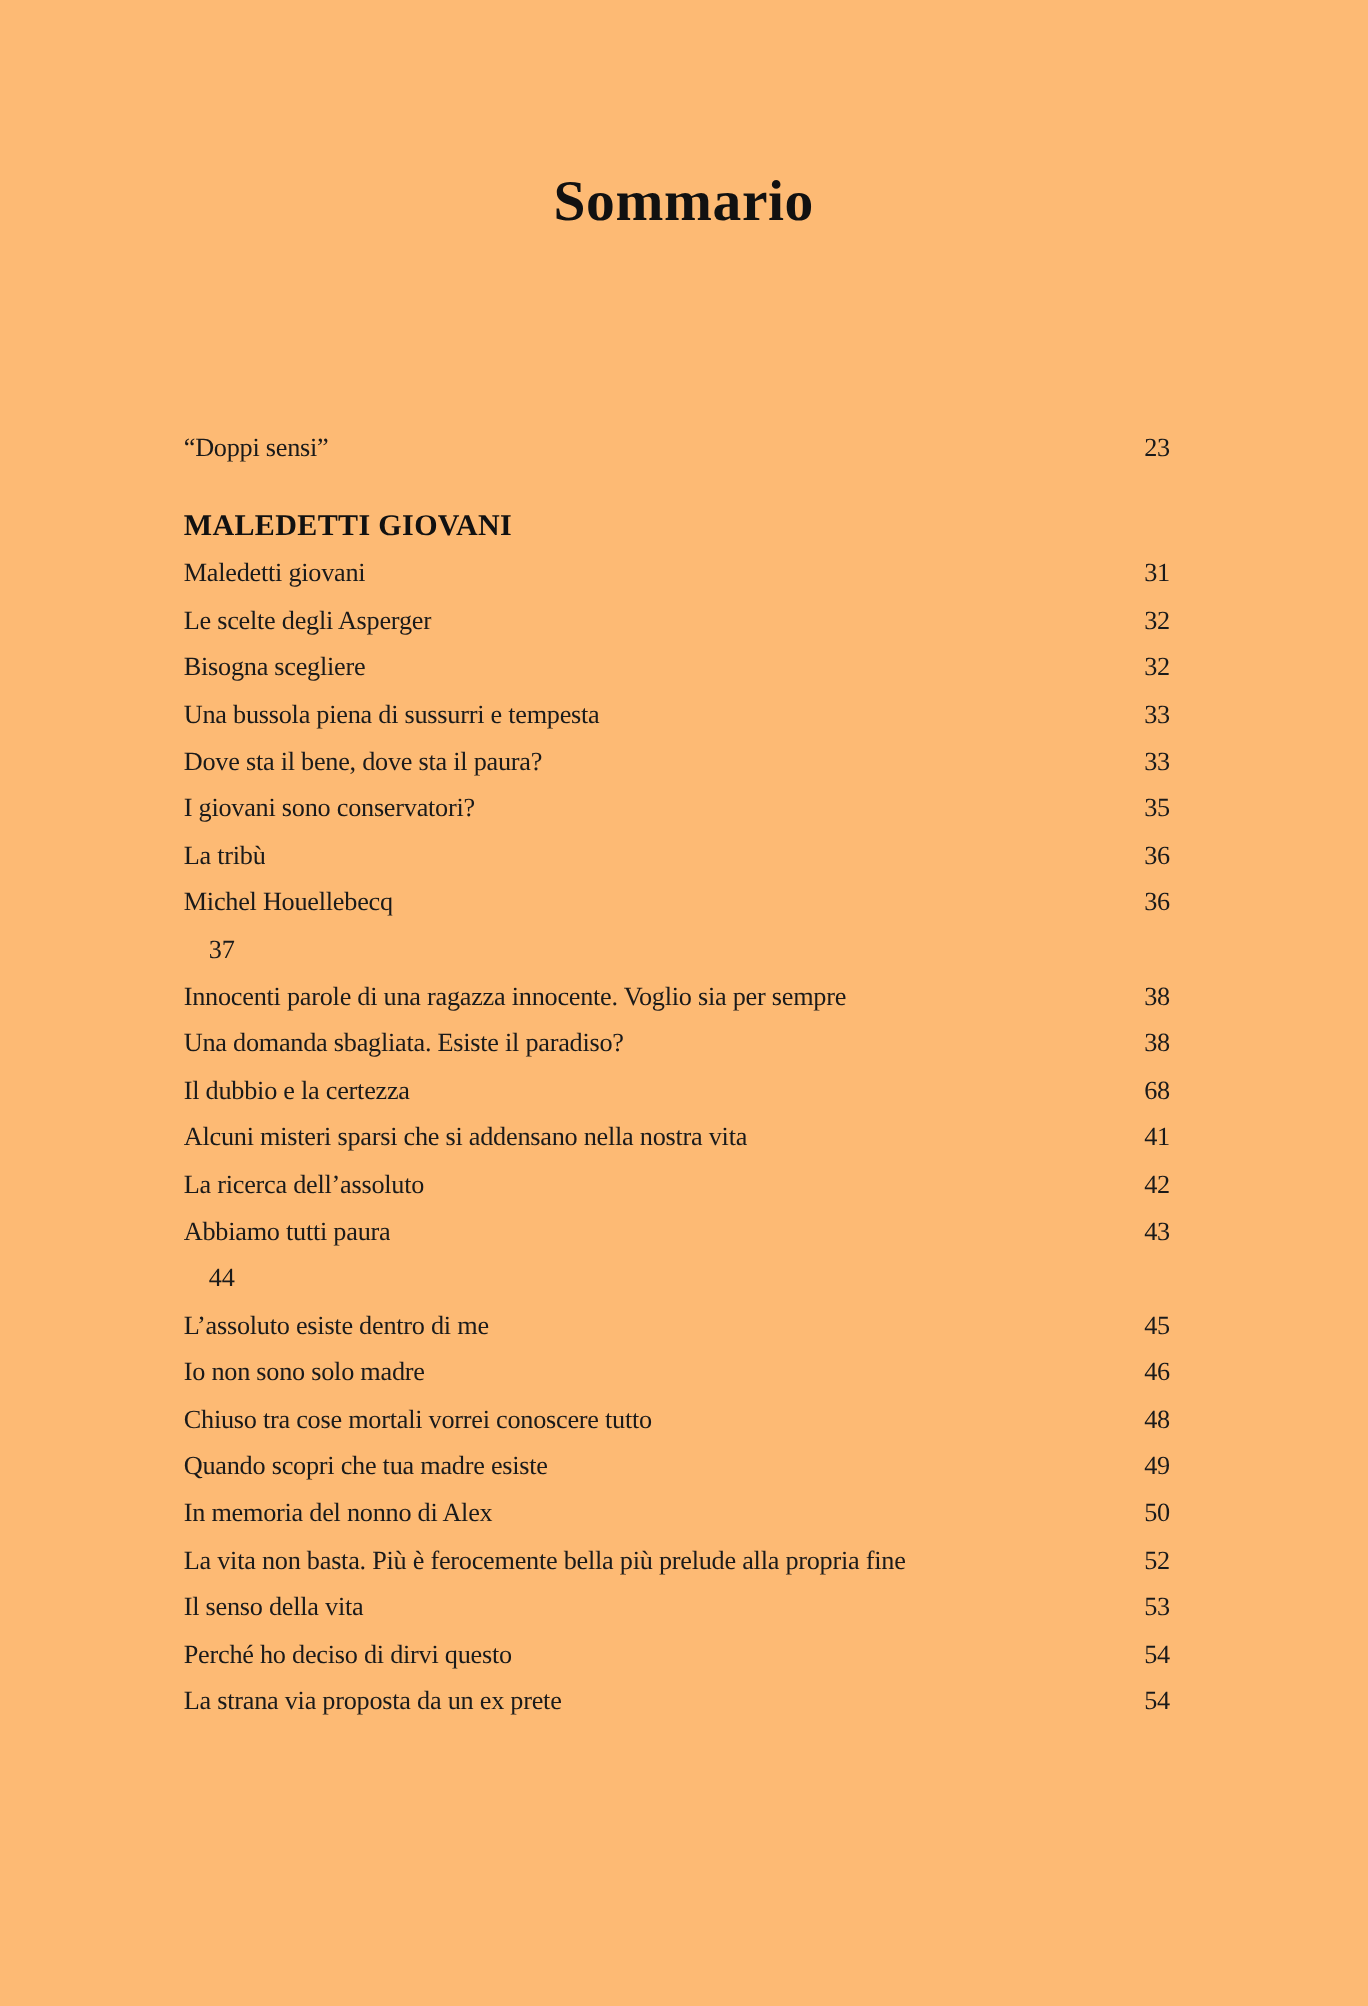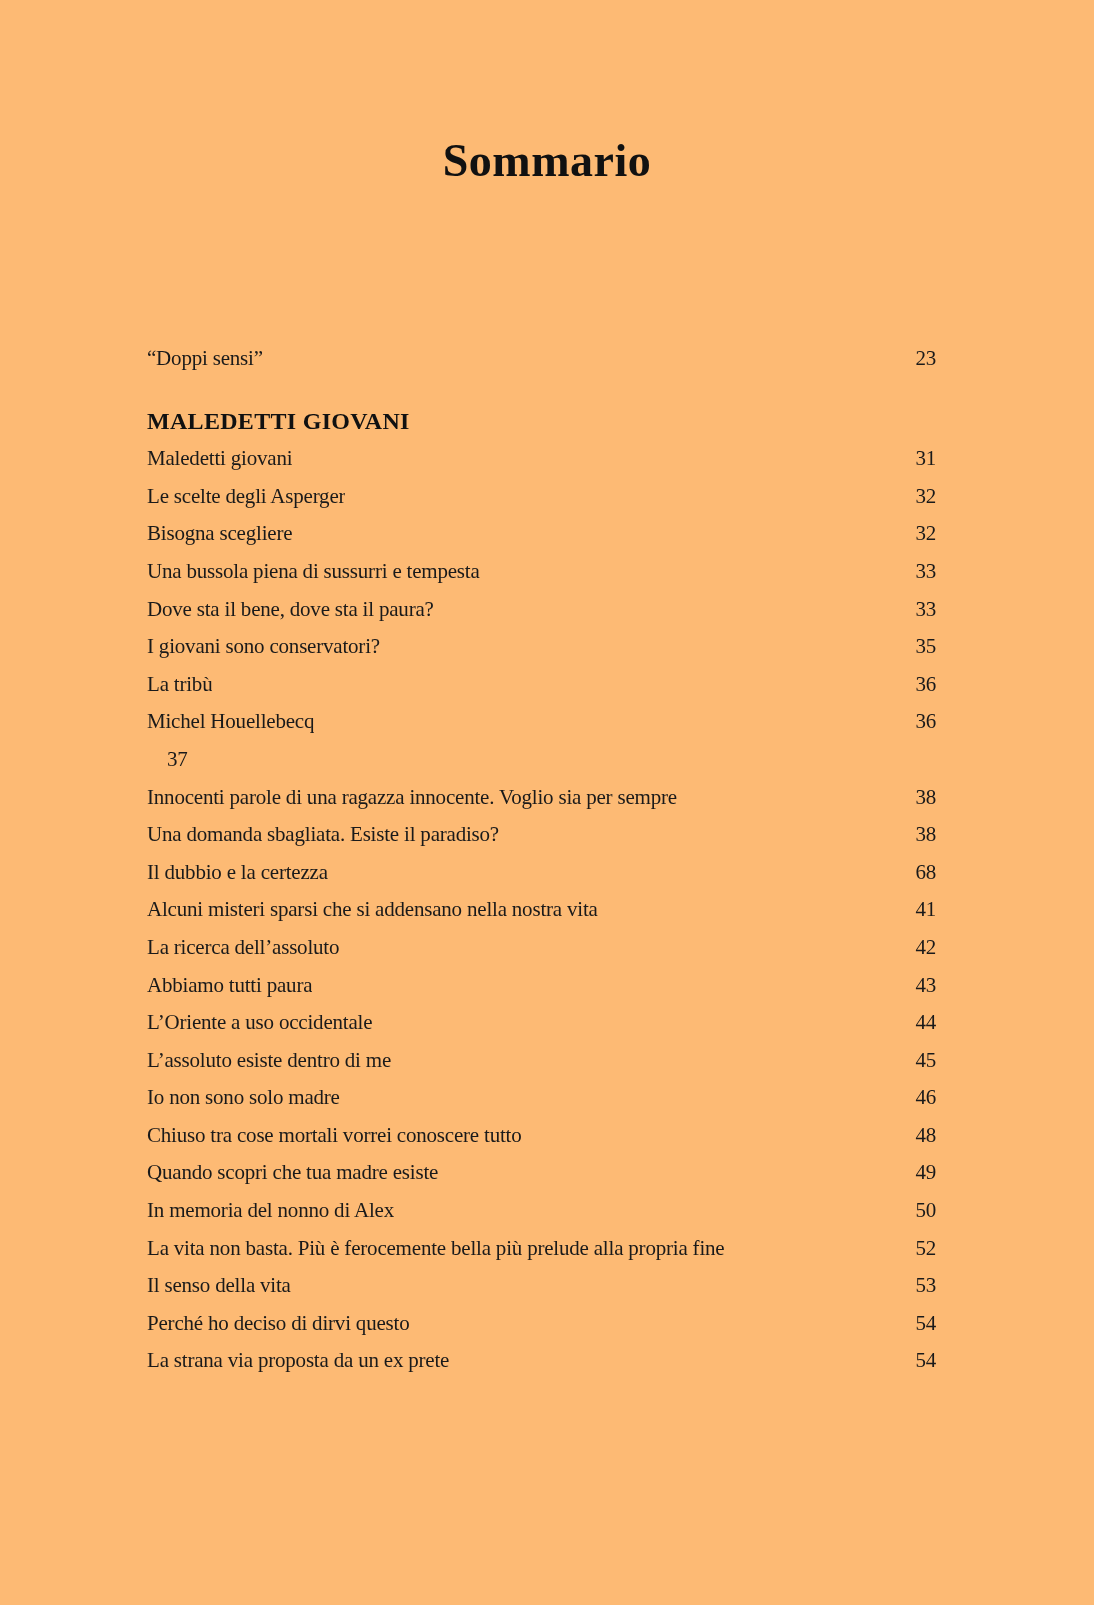--- a/index.html
+++ b/index.html
@@ -143,21 +143,20 @@
     <span class="toc-label">La ricerca dell’assoluto</span>
     <span class="toc-page">42</span>
   </div>
 
   <div class="toc-row">
     <span class="toc-label">Abbiamo tutti paura</span>
     <span class="toc-page">43</span>
   </div>
 
   <div class="toc-row">
-    <span class="toc-label">L’Oriente a uso occidentale</span>
     <span class="toc-page">44</span>
   </div>
 
   <div class="toc-row">
     <span class="toc-label">L’assoluto esiste dentro di me</span>
     <span class="toc-page">45</span>
   </div>
 
   <div class="toc-row">
     <span class="toc-label">Io non sono solo madre</span>

